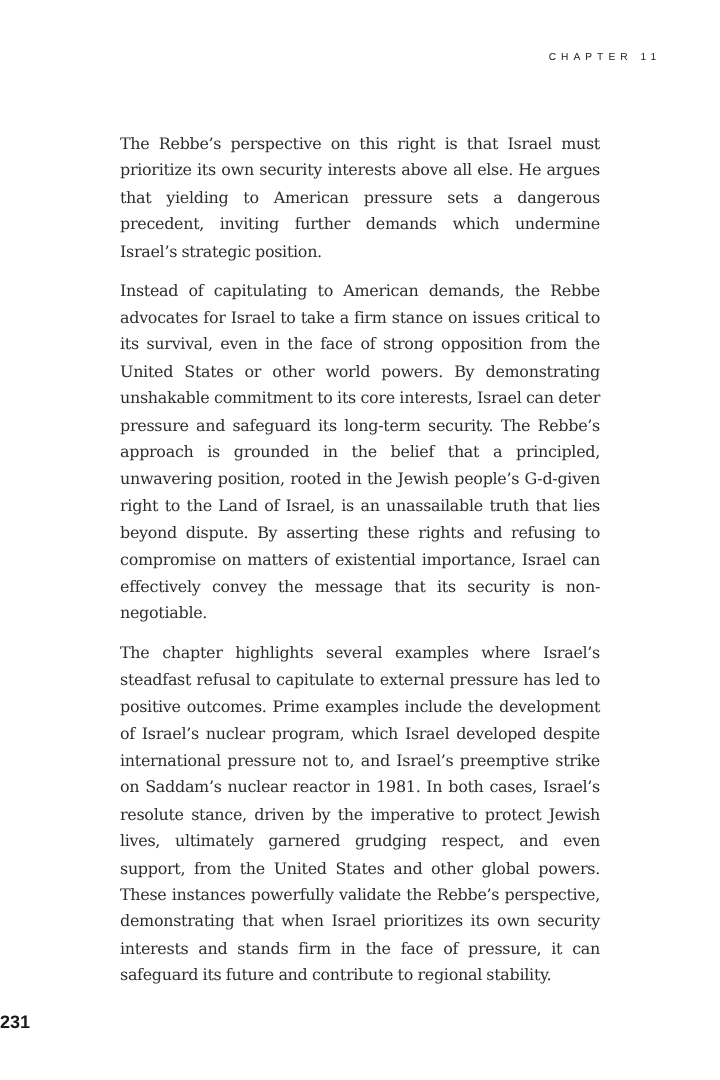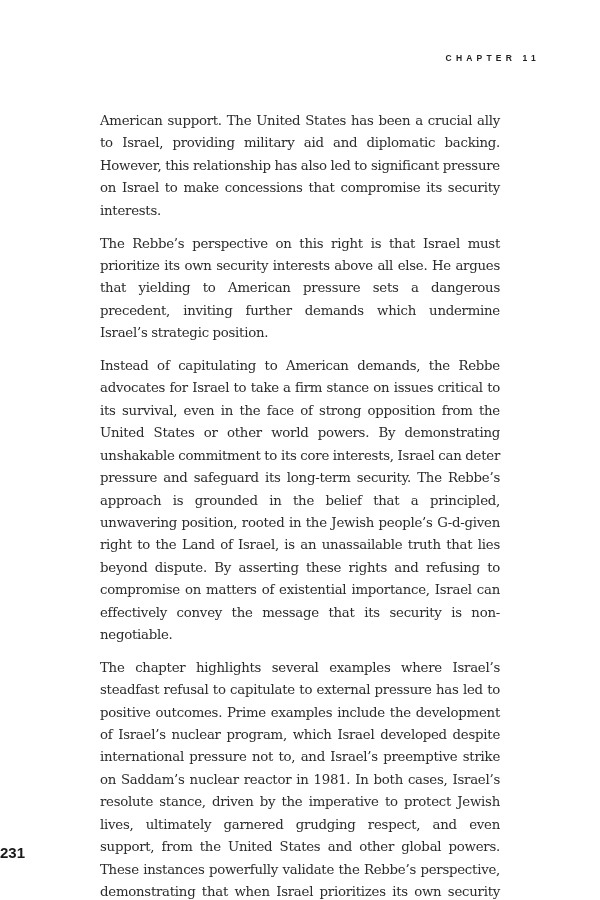--- a/index.html
+++ b/index.html
@@ -11,25 +11,25 @@
       width: 600px;
       height: 900px;
       position: relative;
       overflow: hidden;
     }
     .running-head {
       position: absolute;
       top: 37px;
       right: 44px;
       font-family: "Liberation Sans", sans-serif;
-      font-weight: bold;
+      font-weight: normal;
       font-size: 8.5px;
       letter-spacing: 4.2px;
       color: #222;
-      margin: 16px;
+      margin: 5px;
     }
     .body-text {
       position: absolute;
       left: 100px;
       top: 110px;
       width: 400px;
       font-family: "DejaVu Serif", serif;
       font-size: 13.3px;
       line-height: 22.4px;
       color: #2b2b2b;
@@ -55,21 +55,20 @@
       margin: 0;
     }
   </style>
 </head>
 <body>
 
 <div>
   <p class="running-head">CHAPTER 11</p>
 
   <div class="body-text">
-    <p>American support. The United States has been a crucial ally to Israel, providing military aid and diplomatic backing. However, this relationship has also led to significant pressure on Israel to make concessions that compromise its security interests.</p>
     <p>The Rebbe’s perspective on this right is that Israel must prioritize its own security interests above all else. He argues that yielding to American pressure sets a dangerous precedent, inviting further demands which undermine Israel’s strategic position.</p>
     <p>Instead of capitulating to American demands, the Rebbe advocates for Israel to take a firm stance on issues critical to its survival, even in the face of strong opposition from the United States or other world powers. By demonstrating unshakable commitment to its core interests, Israel can deter pressure and safeguard its long-term security. The Rebbe’s approach is grounded in the belief that a principled, unwavering position, rooted in the Jewish people’s G-d-given right to the Land of Israel, is an unassailable truth that lies beyond dispute. By asserting these rights and refusing to compromise on matters of existential importance, Israel can effectively convey the message that its security is non-negotiable.</p>
     <p>The chapter highlights several examples where Israel’s steadfast refusal to capitulate to external pressure has led to positive outcomes. Prime examples include the development of Israel’s nuclear program, which Israel developed despite international pressure not to, and Israel’s preemptive strike on Saddam’s nuclear reactor in 1981. In both cases, Israel’s resolute stance, driven by the imperative to protect Jewish lives, ultimately garnered grudging respect, and even support, from the United States and other global powers. These instances powerfully validate the Rebbe’s perspective, demonstrating that when Israel prioritizes its own security interests and stands firm in the face of pressure, it can safeguard its future and contribute to regional stability.</p>
 
   </div>
 
   <p class="folio">231</p>
 </div>
 
 </body></html>

